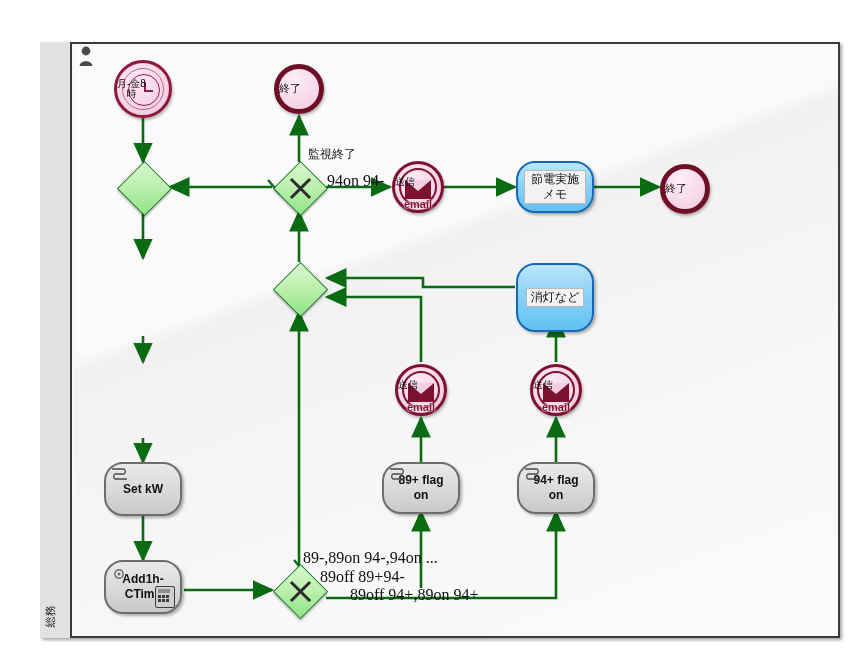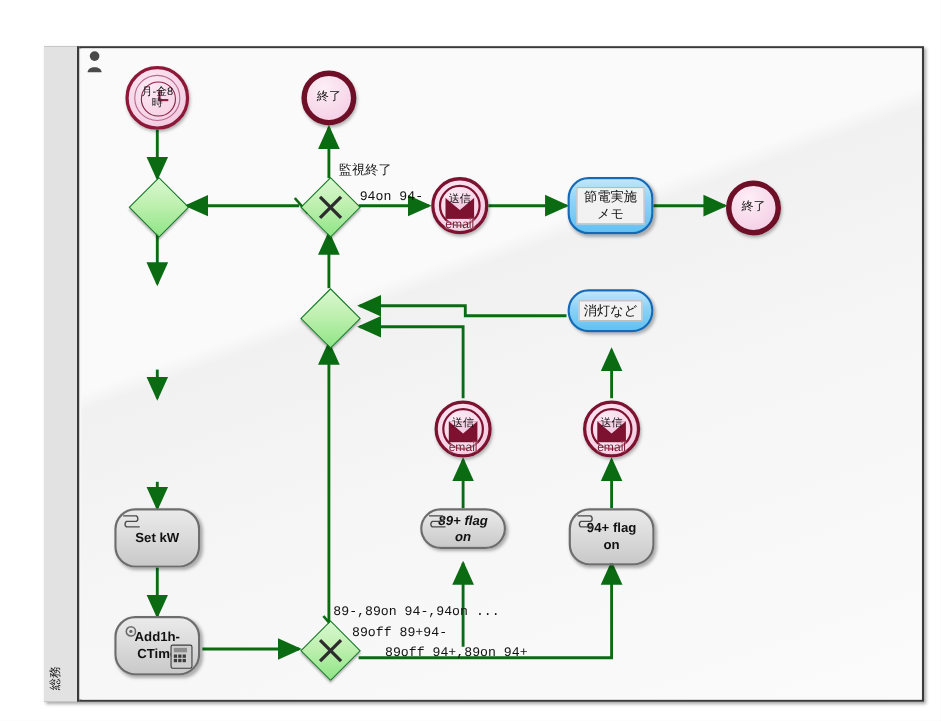--- a/index.html
+++ b/index.html
@@ -21,40 +21,40 @@
         pointer-events:none;}
   .person-icon{position:absolute;left:78px;top:46px;width:16px;height:20px;}
 
   
   svg.edges{position:absolute;left:0;top:0;width:855px;height:655px;overflow:visible;}
 
   
   .node{position:absolute;box-sizing:border-box;}
 
   
-  .ev{border-radius:50%;display:flex;align-items:center;justify-content:center;
+  .ev{border-radius:50%;display:flex;align-items:center;
       text-align:center;line-height:1.05;}
   .ev-start{width:58px;height:58px;border:3px solid #8e1838;
       background:radial-gradient(circle at 38% 30%,#fde9f4 0%,#f6d3e6 62%,#efc2da 100%);
       box-shadow:1px 2px 3px rgba(0,0,0,.3);}
   .ev-start .inner{position:absolute;left:5px;top:5px;right:5px;bottom:5px;
       border:1px solid #b96a8d;border-radius:50%;}
   .ev-inter{width:52px;height:52px;border:3px solid #7d1230;
       background:radial-gradient(circle at 38% 30%,#fde9f4 0%,#f6d3e6 62%,#eec0d9 100%);
       box-shadow:1px 2px 3px rgba(0,0,0,.3);}
   .ev-inter .inner{position:absolute;left:4px;top:4px;right:4px;bottom:4px;
       border:2px solid #7d1230;border-radius:50%;}
   .ev-end{width:50px;height:50px;border:5px solid #6e0f27;
       background:radial-gradient(circle at 40% 28%,#fdeef6 0%,#f7d8ea 60%,#f2c9e0 100%);
       box-shadow:1px 2px 3px rgba(0,0,0,.3);}
 
   .ev-label{font-size:11px;color:#111;position:relative;z-index:3;}
   .ev-label.small{font-size:10px;}
   .ev-sub{position:absolute;left:0;right:0;bottom:-1px;text-align:center;
-      font-size:11px;font-weight:normal;color:#7d1230;z-index:4;
+      font-size:11px;font-weight:bold;color:#7d1230;z-index:4;
       text-shadow:0 0 2px #fff,0 0 2px #fff;margin-top:48px;}
   .ev-sub.http{color:#8a2222;}
 
   .mail-glyph{position:absolute;left:50%;top:52%;width:26px;height:19px;
       margin-left:-13px;margin-top:-8px;background:#7d1230;z-index:2;}
   .mail-glyph::after{content:"";position:absolute;left:0;top:0;width:0;height:0;
       border-left:13px solid transparent;border-right:13px solid transparent;
       border-top:11px solid #f3cfe3;}
   .timer-glyph{position:absolute;left:50%;top:50%;width:30px;height:30px;
       margin:-15px 0 0 -15px;border:1.5px solid #8a2244;border-radius:50%;z-index:1;}
@@ -88,22 +88,22 @@
       font-weight:normal;font-size:12px;}
   .task-blue .tlabel{background:#f2f2f2;padding:1px 4px;border:1px solid #b9b9b9;}
 
   .script-glyph{position:absolute;left:5px;top:4px;width:18px;height:15px;}
   .gear-glyph{position:absolute;left:6px;top:5px;width:14px;height:14px;}
   .calc-glyph{position:absolute;right:5px;bottom:4px;width:18px;height:20px;
       background:#cfcfcf;border:1.5px solid #3c3c3c;border-radius:2px;}
   .calc-glyph i{position:absolute;background:#3c3c3c;}
 
   
-  .elabel{position:absolute;font-size:12px;color:#111;white-space:nowrap;
-      font-family:Liberation Mono, monospace;}
+  .elabel{position:absolute;font-size:16px;color:#111;white-space:nowrap;
+      font-family:Liberation Serif, serif;}
   .elabel.sans{font-family:"Liberation Sans",sans-serif;font-size:12px;}
 </style>
 </head>
 <body>
 
 <div id="stage">
 
   <div class="pool"></div>
   <div class="pool-body-sheen"></div>
   <div class="pool-lane-label">
@@ -233,39 +233,39 @@
   </div>
 
   <div class="node task task-blue" style="left:516px;top:161px;width:78px;height:52px;">
     <span class="tlabel">節電実施メモ</span>
   </div>
 
   <div class="node ev ev-end" style="left:660px;top:164px;">
     <div class="ev-label">終了</div>
   </div>
 
-  <div class="node task task-blue" style="left:516px;top:263px;width:78px;height:39px;">
+  <div class="node task task-blue" style="left:516px;top:263px;width:78px;height:69px;">
     <span class="tlabel">消灯など</span>
   </div>
 
   <div class="node ev ev-inter" style="left:395px;top:364px;">
     <div class="inner"></div>
     <div class="mail-glyph"></div>
     <div class="ev-label small" style="margin-bottom:10px;">送信</div>
     <div class="ev-sub">email</div>
   </div>
 
   <div class="node ev ev-inter" style="left:530px;top:364px;">
     <div class="inner"></div>
     <div class="mail-glyph"></div>
     <div class="ev-label small" style="margin-bottom:10px;">送信</div>
     <div class="ev-sub">email</div>
   </div>
 
-  <div class="node task task-grey" style="left:382px;top:462px;width:78px;height:37px;font-style:italic;">
+  <div class="node task task-grey" style="left:382px;top:462px;width:78px;height:52px;">
     <svg class="script-glyph" viewBox="0 0 18 15">
       <path d="M1,1 h12 a3,3 0 0 1 0,5 h-9 a3,3 0 0 0 0,5 h12" fill="none" stroke="#4a4a4a" stroke-width="1.3"></path>
     </svg>
     <span>
       <span>89+ flag</span><br><span>on</span>
     </span>
   </div>
 
   <div class="node task task-grey" style="left:517px;top:462px;width:78px;height:52px;">
     <svg class="script-glyph" viewBox="0 0 18 15">

